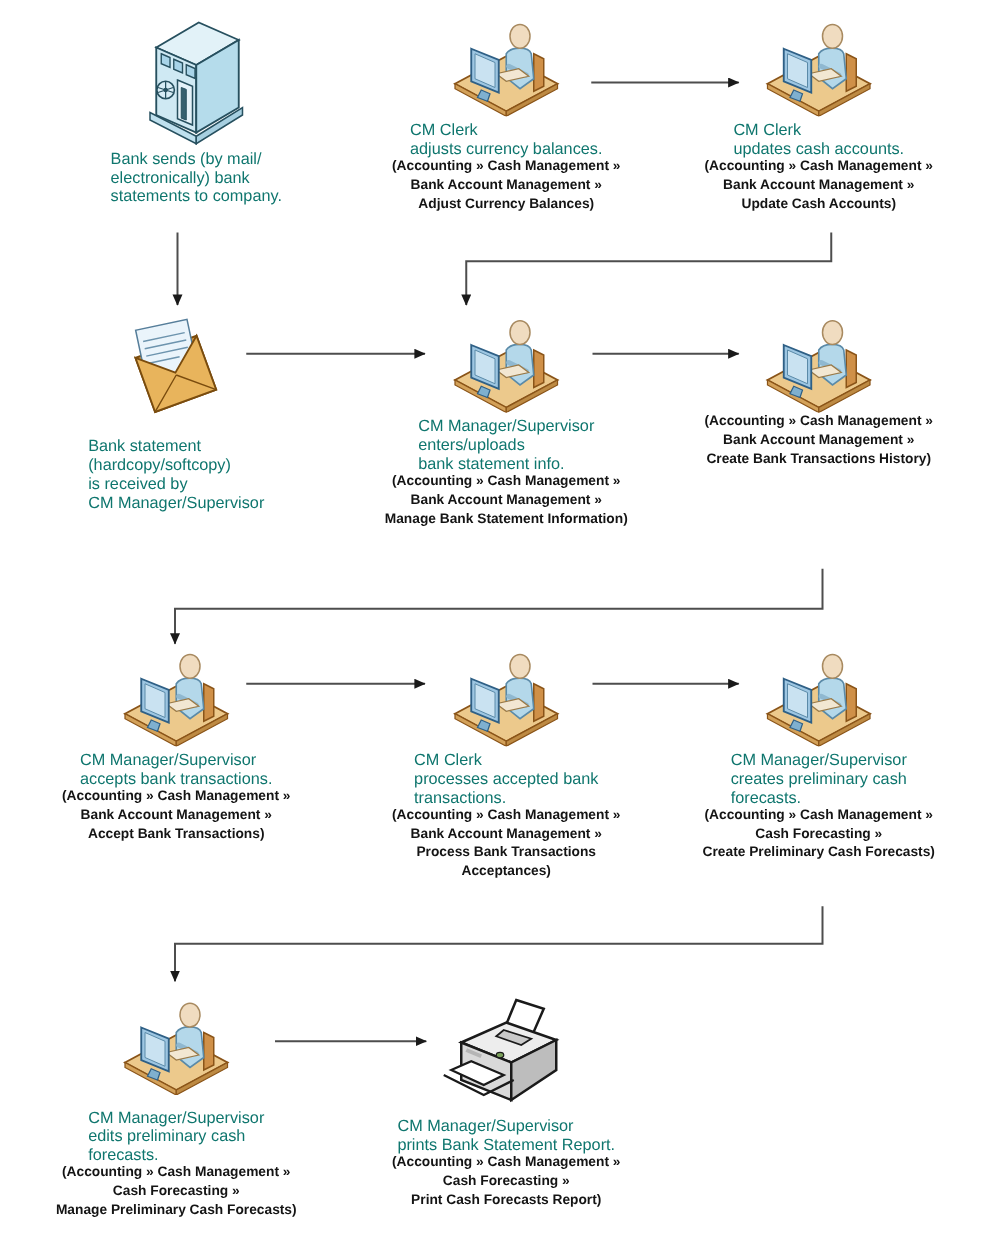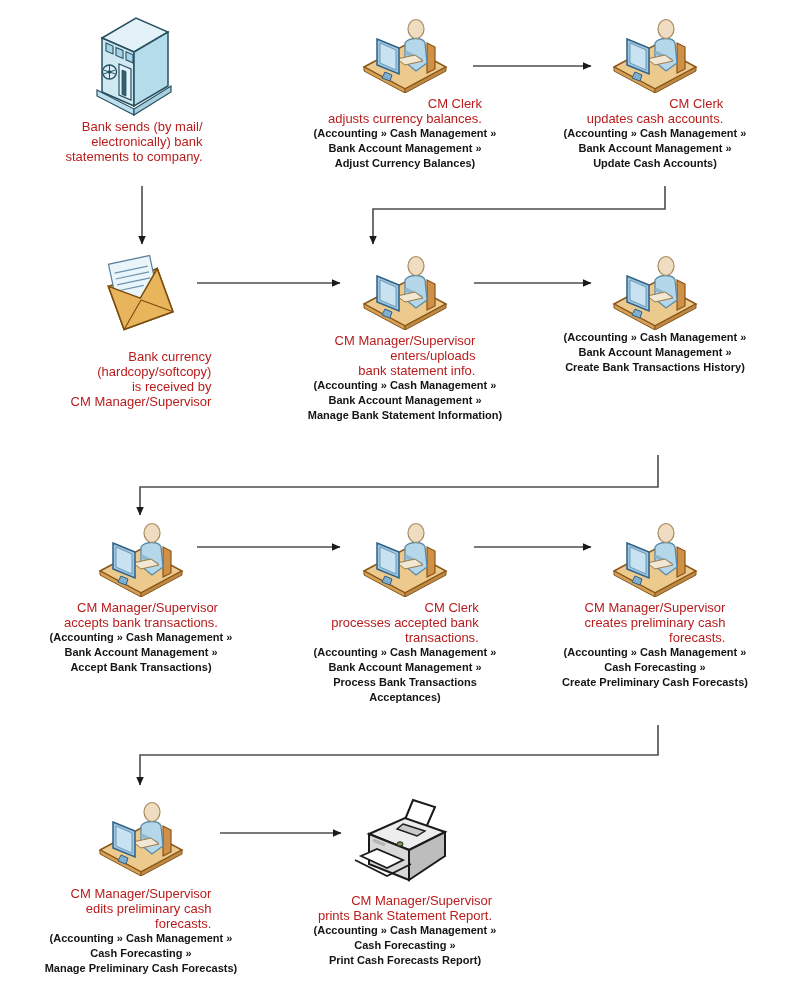--- a/index.html
+++ b/index.html
@@ -2,22 +2,22 @@
 <html><head>
 <meta charset="utf-8">
 <style>
   html,body{margin:0;padding:0;background:#ffffff;}
   .canvas{position:relative;width:786px;height:996px;background:#ffffff;
           font-family:"Liberation Sans",sans-serif;overflow:hidden;}
   .connectors{position:absolute;left:0;top:0;z-index:1;}
   .arrow{stroke:#4d4d4d;stroke-width:1.6;fill:none;marker-end:url(#ah);}
   .node{position:absolute;width:264px;display:flex;flex-direction:column;
         align-items:center;z-index:2;}
-  .node .label{margin-top:3px;text-align:right;font-size:13px;line-height:15px;
-        color:#b91c1c;white-space:pre-line;}
+  .node .label{margin-top:3px;text-align:left;font-size:13px;line-height:15px;
+        color:#0f766e;white-space:pre-line;}
   .node .menu-path{text-align:center;font-size:11px;line-height:15px;color:#141414;
         font-weight:bold;white-space:pre-line;}
   .hidden-defs{position:absolute;width:0;height:0;overflow:hidden;}
 </style>
 </head>
 <body>
 
 <svg class="hidden-defs" aria-hidden="true">
   <defs>
     <g id="g-person">
@@ -86,21 +86,21 @@
     <path class="arrow" d="M665,186 V209 H373 V244"></path>
     <path class="arrow" d="M197,283 H340"></path>
     <path class="arrow" d="M474,283 H591"></path>
     <path class="arrow" d="M658,455 V487 H140 V515"></path>
     <path class="arrow" d="M197,547 H340"></path>
     <path class="arrow" d="M474,547 H591"></path>
     <path class="arrow" d="M658,725 V755 H140 V785"></path>
     <path class="arrow" d="M220,833 H341"></path>
   </svg>
 
-  <div class="node" style="left:2px;top:10px">
+  <div class="node" style="left:25px;top:10px">
     <svg width="80" height="106" viewBox="0 0 80 106">
         <use href="#g-bank"></use>
       </svg>
     <div class="label">Bank sends (by mail/
 electronically) bank
 statements to company.</div>
   </div>
 
   <div class="node" style="left:273px;top:17px">
     <svg width="88" height="76" viewBox="0 0 88 76">
@@ -121,21 +121,21 @@
 updates cash accounts.</div>
     <div class="menu-path">(Accounting » Cash Management »
 Bank Account Management »
 Update Cash Accounts)</div>
   </div>
 
   <div class="node" style="left:9px;top:252px">
     <svg width="92" height="94" viewBox="0 0 92 94">
         <use href="#g-envelope"></use>
       </svg>
-    <div class="label">Bank currency
+    <div class="label">Bank statement
 (hardcopy/softcopy)
 is received by
 CM Manager/Supervisor</div>
   </div>
 
   <div class="node" style="left:273px;top:254px">
     <svg width="88" height="76" viewBox="0 0 88 76">
         <use href="#g-person"></use>
       </svg>
     <div class="label">CM Manager/Supervisor

